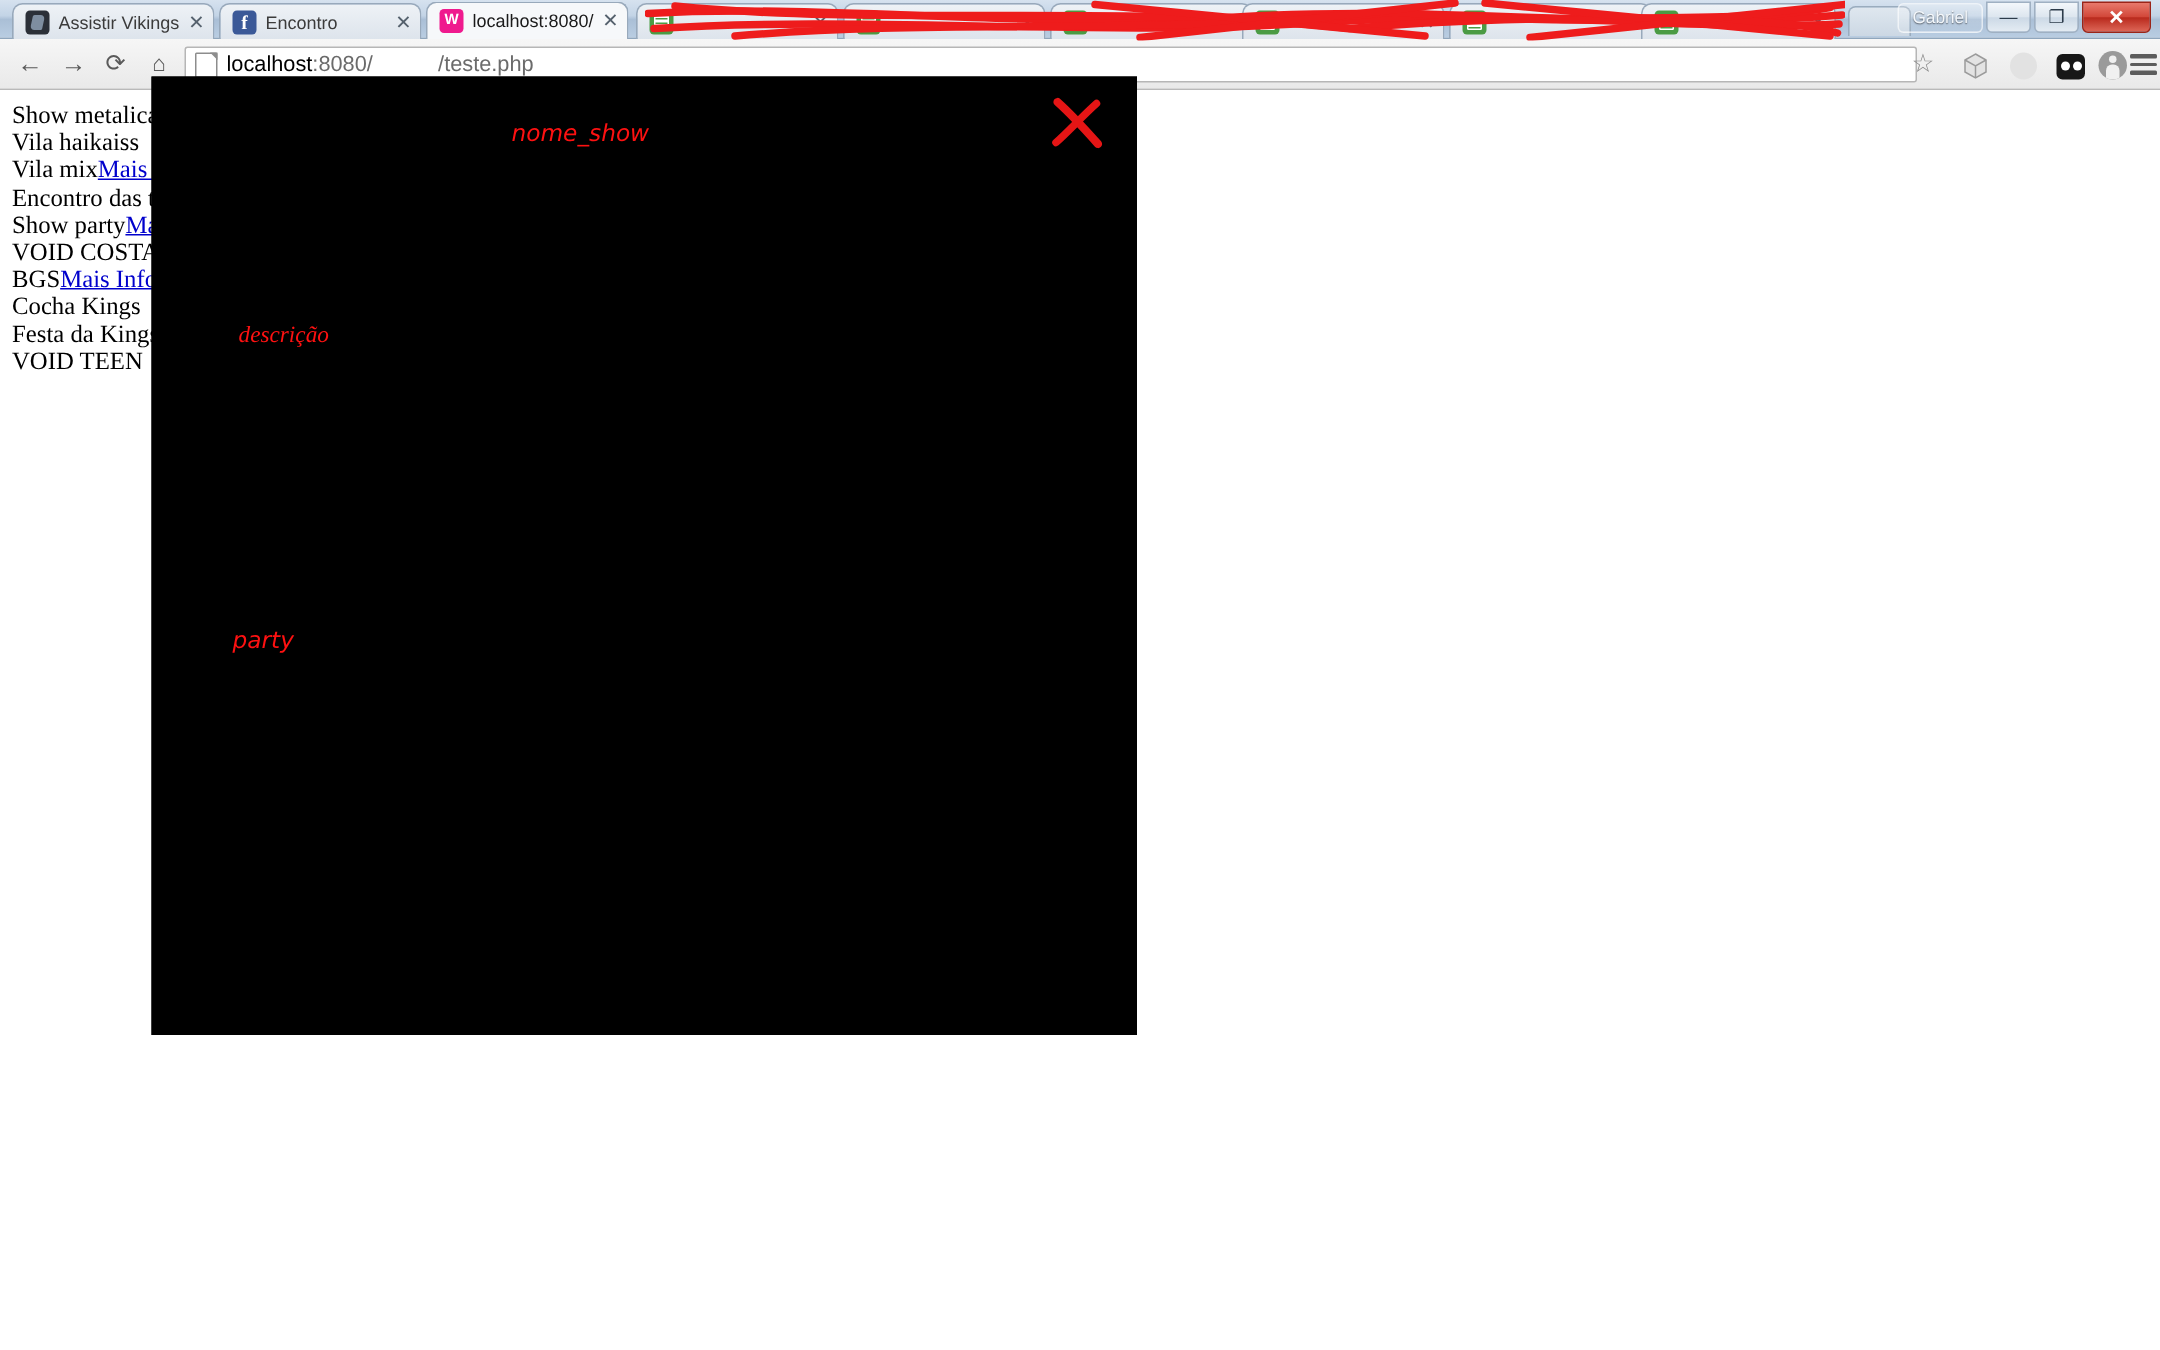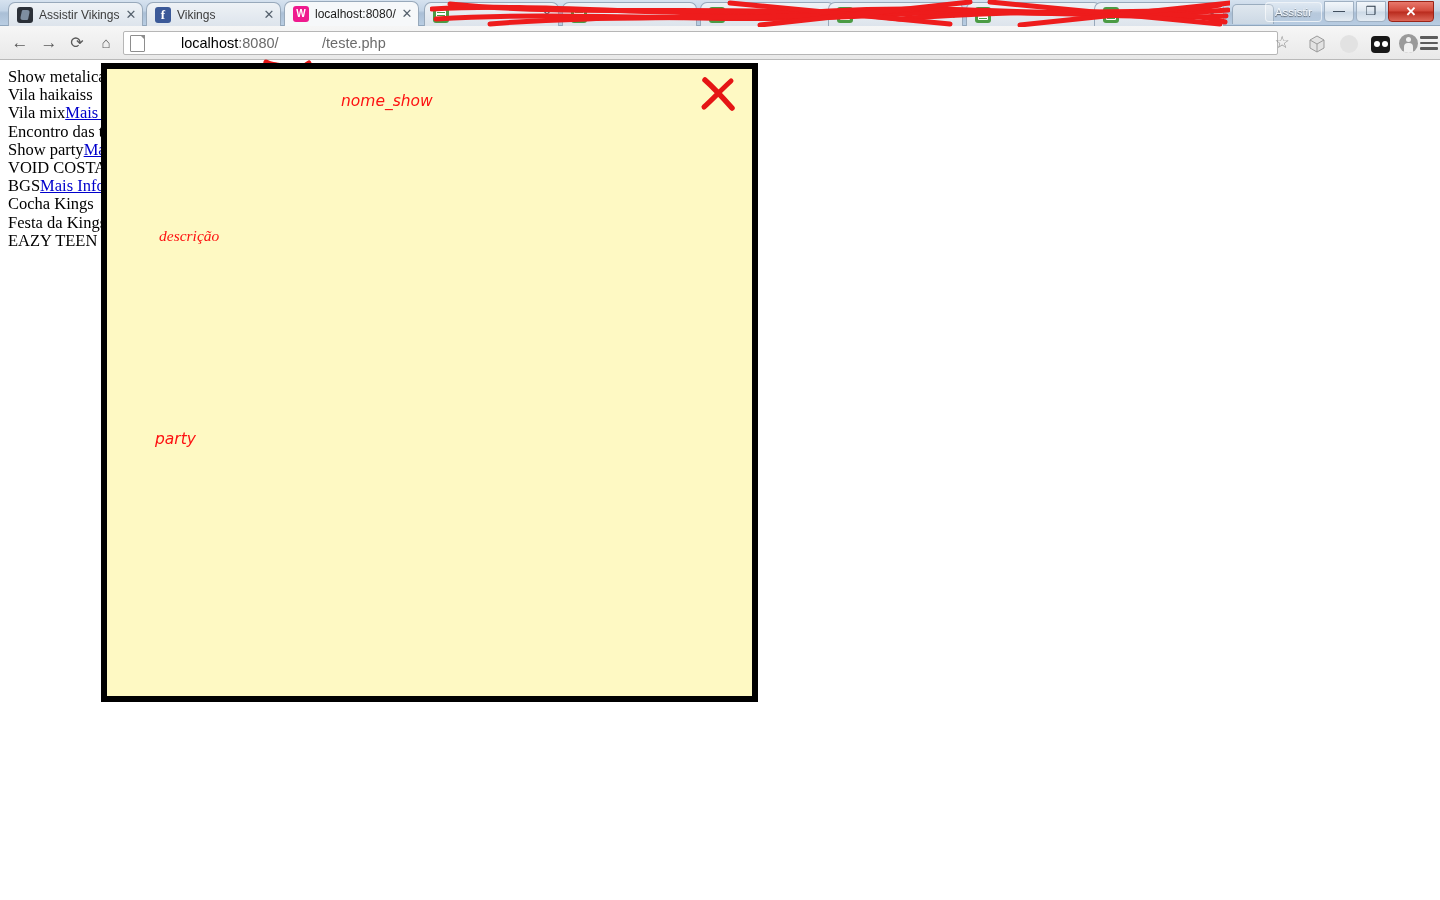--- a/index.html
+++ b/index.html
@@ -203,21 +203,20 @@
     position: absolute;
     left: 123px; top: 5px;
     width: 1155px; height: 24px;
     background: #ffffff;
     border: 1px solid #b6b6b6;
     border-radius: 2px;
     box-sizing: border-box;
     display: flex;
     align-items: center;
     padding-left: 6px;
-    gap: 30px;
   }
   #page-doc-icon {
     width: 13px; height: 15px;
     background: #ffffff;
     border: 1px solid #8d8d8d;
     border-radius: 1px;
     position: relative;
     flex: 0 0 13px;
     margin-right: 6px;
   }
@@ -340,25 +339,24 @@
   #event-list a {
     color: #0000cc;
     text-decoration: underline;
   }
 
   
   #modal {
     position: absolute;
     left: 101px; top: 51px;
     width: 657px; height: 639px;
-    background: #fef9c3;
+    background: #000000;
     border: 6px solid #000000;
     box-sizing: border-box;
     z-index: 30;
-    margin-top: 12px;
   }
   .annot {
     position: absolute;
     font-family: "DejaVu Sans", sans-serif;
     font-style: italic;
     font-weight: 500;
     color: #fd1111;
     font-size: 15.5px;
     white-space: nowrap;
   }
@@ -383,21 +381,21 @@
 <div id="titlebar">
 
   <div class="tab" id="tab-0" style="left:8px; width:135px;">
     <span class="fav fav-vikings"></span>
     <span class="tlabel">Assistir Vikings</span>
     <span class="tclose">✕</span>
   </div>
 
   <div class="tab" id="tab-1" style="left:146px; width:135px;">
     <span class="fav fav-fb">f</span>
-    <span class="tlabel">Vikings</span>
+    <span class="tlabel">Encontro</span>
     <span class="tclose">✕</span>
   </div>
 
   <div class="tab active" id="tab-2" style="left:284px; width:135px;">
     <span class="fav fav-wamp">W</span>
     <span class="tlabel">localhost:8080/</span>
     <span class="tclose">✕</span>
   </div>
 
   <div class="tab" id="tab-3" style="left:424px; width:135px;">
@@ -431,21 +429,21 @@
   </div>
 
   <div class="tab" id="tab-8" style="left:1094px; width:130px;">
     <span class="fav fav-green"></span>
     <span class="tlabel"></span>
     <span class="tclose">✕</span>
   </div>
 
   <div id="newtab" style="left:1232px;"></div>
 
-  <div id="profile-btn">Assistir</div>
+  <div id="profile-btn">Gabriel</div>
   <div class="wbtn" id="btn-min">—</div>
   <div class="wbtn" id="btn-max">❐</div>
   <div class="wbtn" id="btn-close">✕</div>
 
   <svg id="scribble-tabs" class="scribble" viewBox="0 0 800 27">
     <g stroke="#ee1c1c" stroke-width="5" fill="none" stroke-linecap="round">
       <path d="M2,9 C120,2 260,20 400,11 C540,3 660,22 798,10"></path>
       <path d="M6,19 C150,10 300,25 450,15 C600,6 700,21 796,16"></path>
       <path d="M20,4 C160,18 320,2 470,19 C620,6 720,18 790,5"></path>
       <path d="M60,24 C200,12 340,24 500,8 C640,20 740,6 795,22"></path>
@@ -509,21 +507,21 @@
   <div id="event-list">
     <div class="row"><span>Show metalica</span><a href="#"></a></div>
     <div class="row"><span>Vila haikaiss</span><a href="#"></a></div>
     <div class="row"><span>Vila mix</span><a href="#">Mais Info</a></div>
     <div class="row"><span>Encontro das t</span><a href="#"></a></div>
     <div class="row"><span>Show party</span><a href="#">Mais Info</a></div>
     <div class="row"><span>VOID COSTA</span><a href="#"></a></div>
     <div class="row"><span>BGS</span><a href="#">Mais Info</a></div>
     <div class="row"><span>Cocha Kings</span><a href="#"></a></div>
     <div class="row"><span>Festa da Kings</span><a href="#"></a></div>
-    <div class="row"><span>EAZY TEEN</span><a href="#"></a></div>
+    <div class="row"><span>VOID TEEN</span><a href="#"></a></div>
   </div>
 </div>
 
 <div id="modal">
 
   <div class="annot" id="annot-nome">nome_show</div>
 
   <div class="annot" id="annot-desc">descrição</div>
 
   <div class="annot" id="annot-data">party</div>

